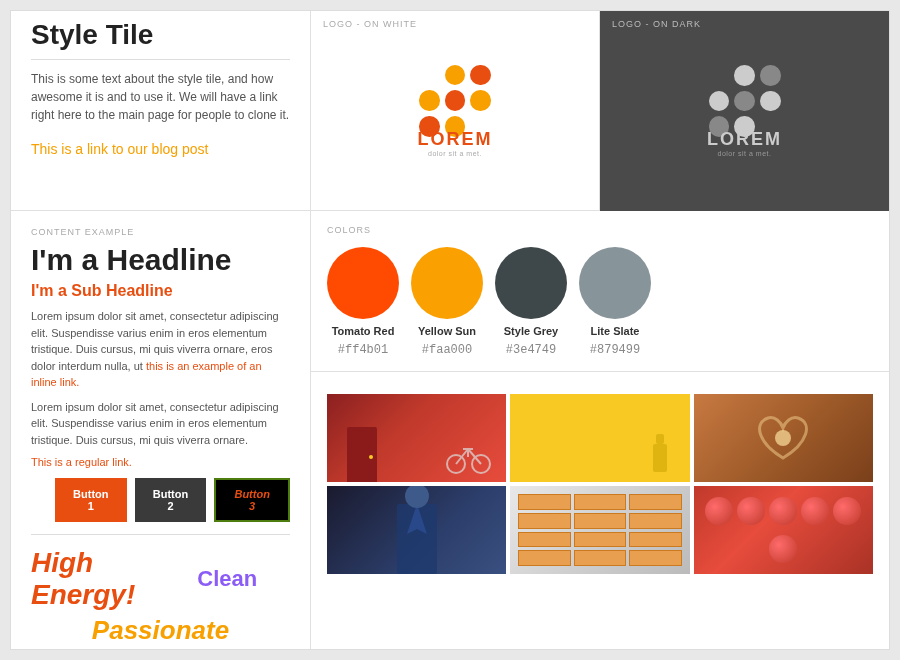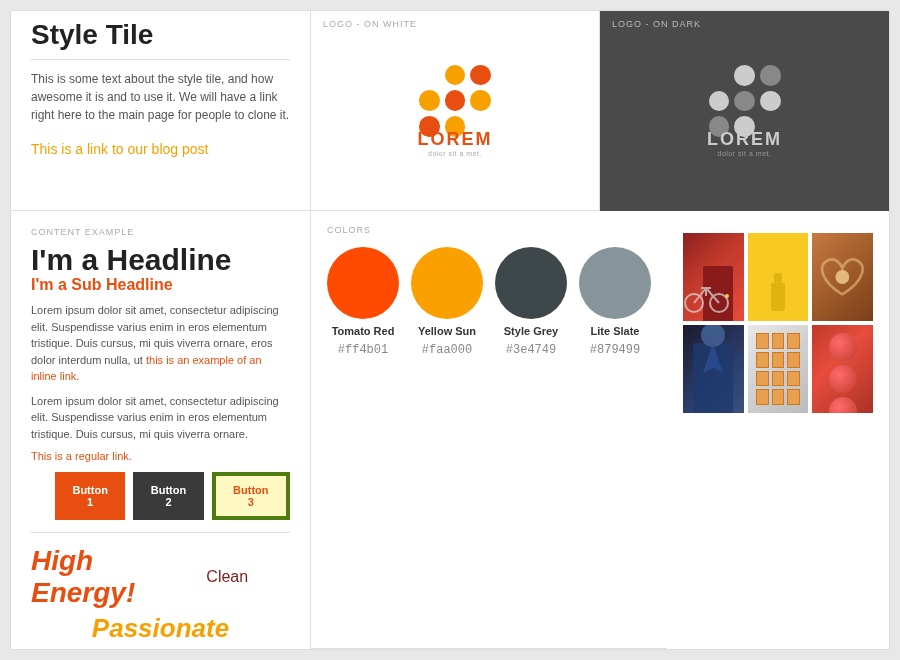--- a/index.html
+++ b/index.html
@@ -100,20 +100,21 @@
       padding: 16px 20px;
       border-right: 1px solid #e0e0e0;
       overflow: hidden;
     }
 
     
     .bottom-right {
       grid-column: 2 / 4;
       grid-row: 2;
       display: flex;
+      flex-direction: column;
     }
 
     
     .colors-section {
       padding: 14px 16px;
       border-bottom: 1px solid #e0e0e0;
     }
     .colors-grid {
       display: flex;
       gap: 12px;
@@ -180,21 +181,21 @@
       font-size: 9px;
       color: #aaa;
       letter-spacing: 1px;
       text-transform: uppercase;
       margin-bottom: 6px;
     }
     .content-headline {
       font-size: 30px;
       font-weight: 700;
       color: #222;
-      margin-bottom: 0;
+      margin-bottom: 6px;
       line-height: 1.1;
     }
     .content-subheadline {
       font-size: 16px;
       font-weight: 700;
       color: #e84e0f;
       margin-bottom: 8px;
     }
     .content-body {
       font-size: 11px;
@@ -228,23 +229,24 @@
     }
     .btn-1 {
       background: #e84e0f;
       color: #fff;
     }
     .btn-2 {
       background: #3a3a3a;
       color: #fff;
     }
     .btn-3 {
-      background: #fef9c3;
+      background: #000000;
       color: #e84e0f;
-      border: 4px solid #4d7c0f;
+      border: 2px solid #4d7c0f;
+      font-style: italic;
     }
     .divider {
       border: none;
       border-top: 1px solid #ddd;
       margin-bottom: 12px;
     }
 
     
     .typo-grid {
       display: grid;
@@ -252,23 +254,23 @@
       grid-template-rows: auto auto;
       gap: 4px 8px;
     }
     .typo-high-energy {
       font-size: 28px;
       font-weight: 900;
       color: #e84e0f;
       font-style: italic;
     }
     .typo-clean {
-      font-size: 16px;
-      font-weight: 400;
-      color: #7f1d1d;
+      font-size: 22px;
+      font-weight: 700;
+      color: #8b5cf6;
       align-self: center;
       justify-self: center;
     }
     .typo-passionate {
       font-size: 26px;
       font-weight: 700;
       color: #f7a000;
       font-style: italic;
       grid-column: 1 / 3;
       text-align: center;

